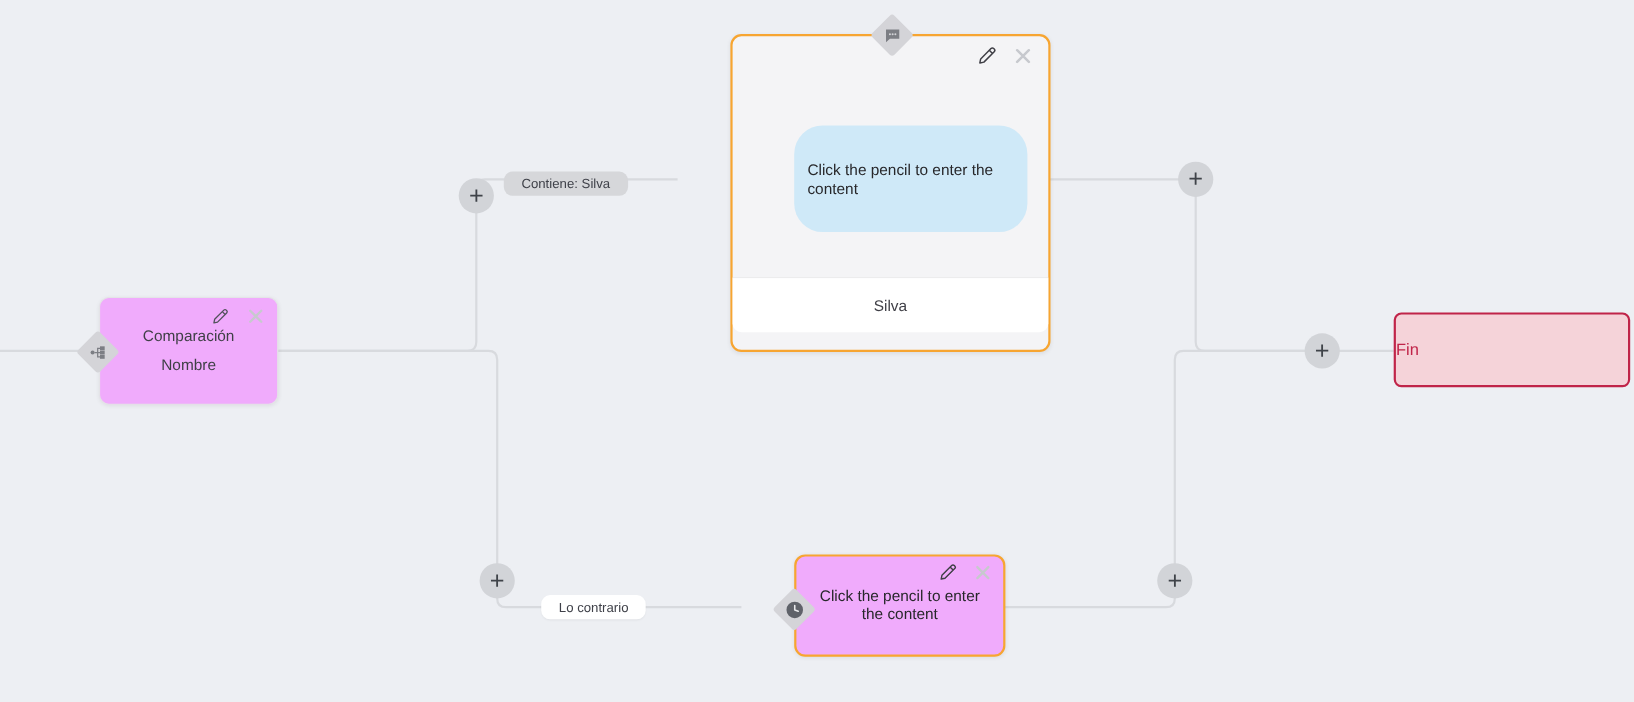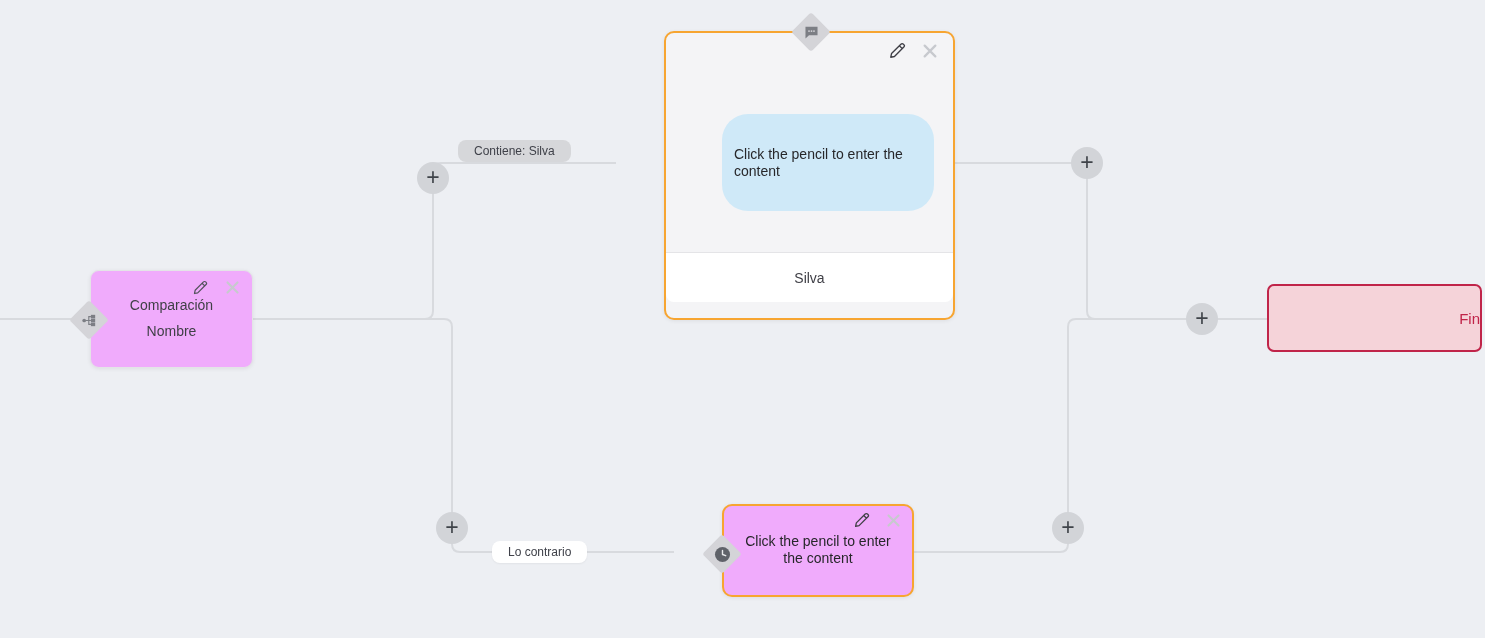--- a/index.html
+++ b/index.html
@@ -123,21 +123,21 @@
   }
 
   
   #end-node {
     position: absolute;
     left: 1267px; top: 284px;
     width: 215px; height: 68px;
     background: #f5d3d9;
     border: 2px solid #c02449;
     border-radius: 7px;
-    display: flex; align-items: center; justify-content: flex-end;
+    display: flex; align-items: center; justify-content: flex-start;
     color: #c02449;
     font-size: 15px;
     z-index: 2;
   }
 
   
   .add-btn {
     position: absolute;
     width: 32px; height: 32px;
     border-radius: 50%;
@@ -282,20 +282,20 @@
   <div id="end-node">
     <span>Fin</span>
   </div>
 
   <button class="add-btn" style="left:417px; top:162px;">+</button>
   <button class="add-btn" style="left:436px; top:512px;">+</button>
   <button class="add-btn" style="left:1071px; top:147px;">+</button>
   <button class="add-btn" style="left:1052px; top:512px;">+</button>
   <button class="add-btn" style="left:1186px; top:303px;">+</button>
 
-  <div class="edge-label gray" style="left:458px; top:140px;">
+  <div class="edge-label gray" style="left:458px; top:156px;">
     <span>Contiene: Silva</span>
   </div>
   <div class="edge-label white" style="left:492px; top:541px;">
     <span>Lo contrario</span>
   </div>
 
 </div>
 
 </body></html>

